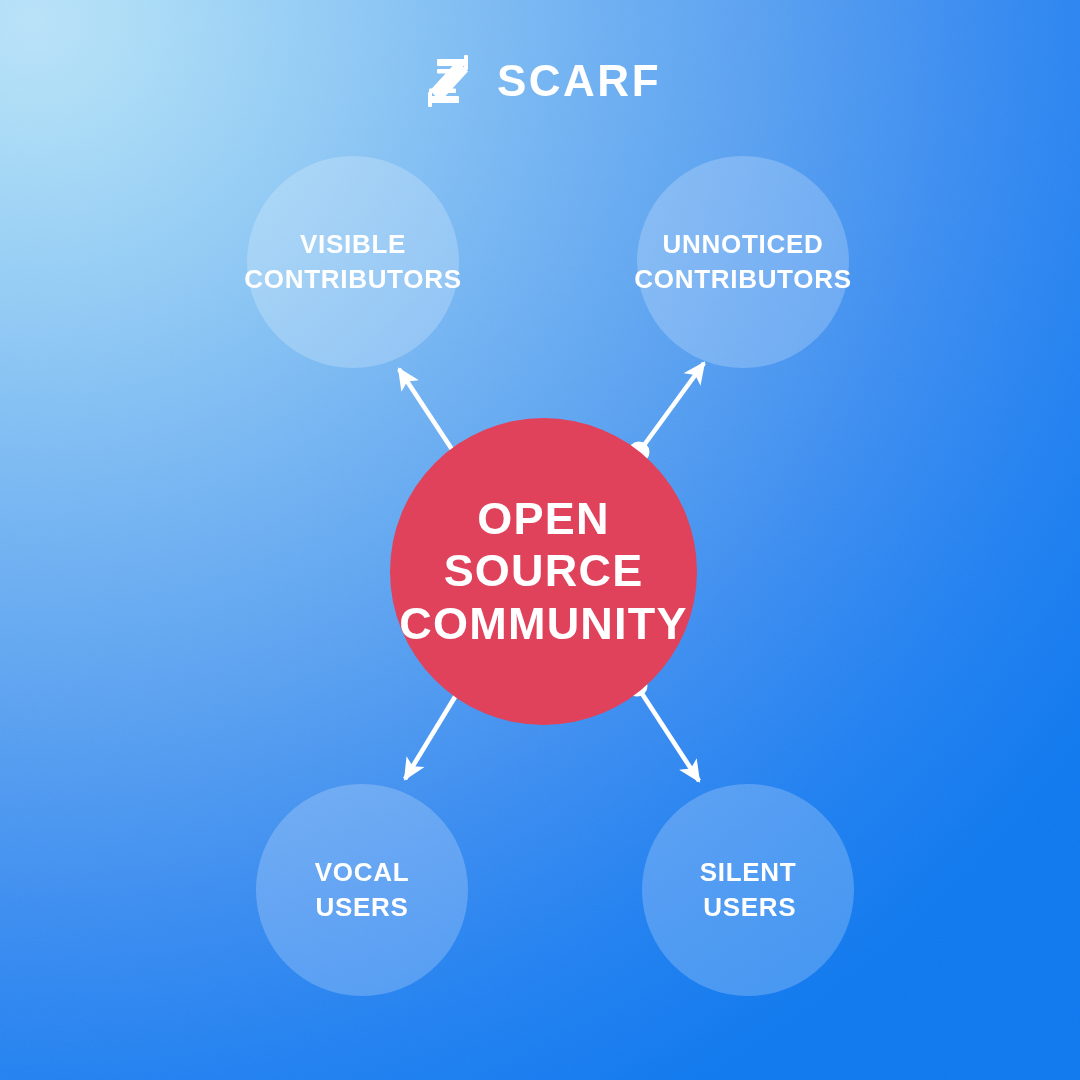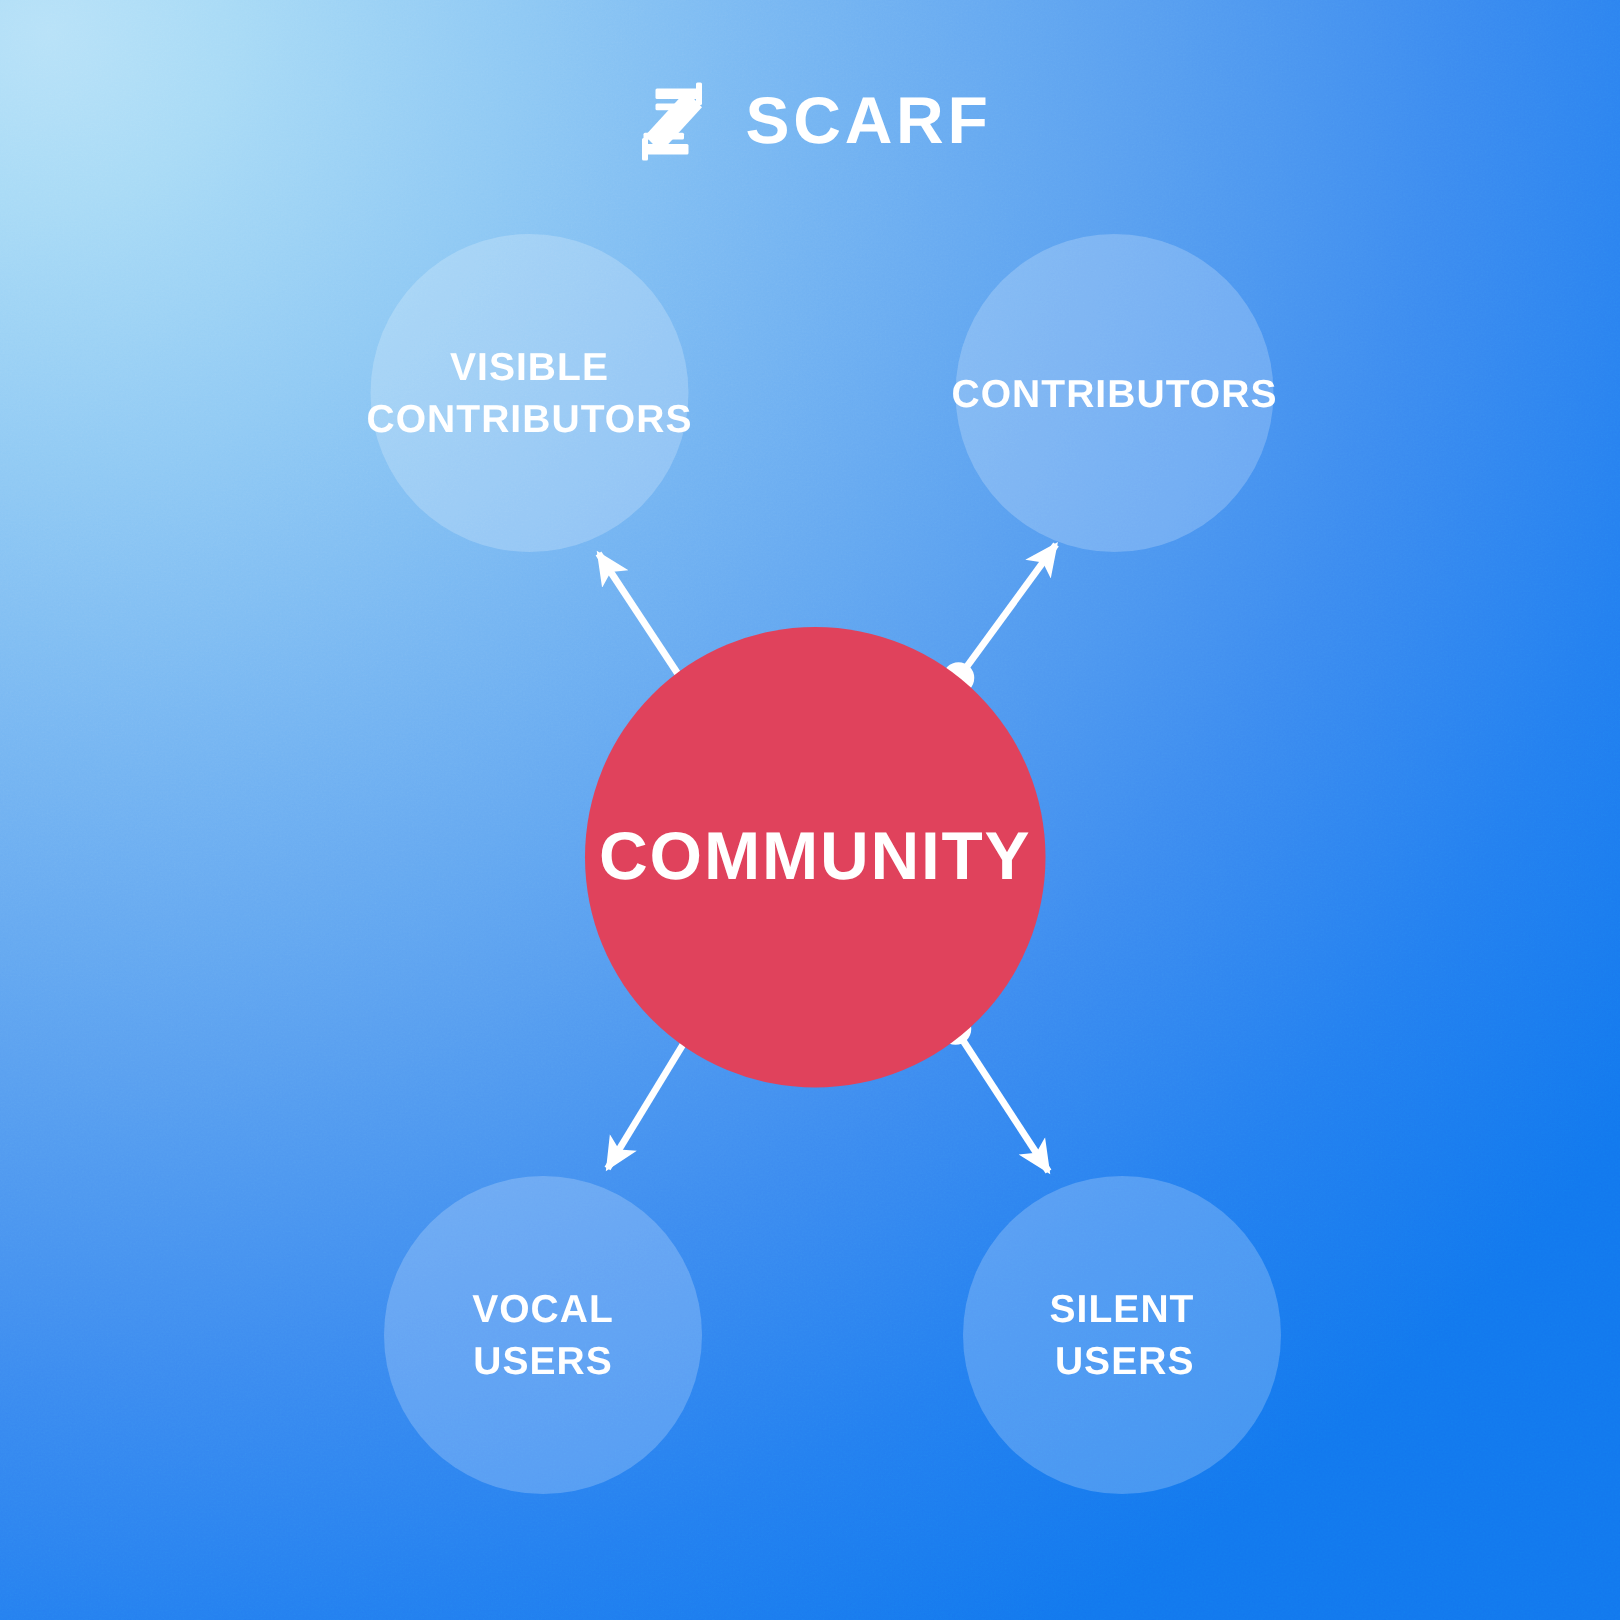--- a/index.html
+++ b/index.html
@@ -155,37 +155,40 @@
 
   <div id="node-visible" class="node node-satellite">
     <div class="node-label">
       <div>VISIBLE</div>
       <div>CONTRIBUTORS</div>
     </div>
   </div>
 
   <div id="node-unnoticed" class="node node-satellite">
     <div class="node-label">
+      <div>UNNOTICED</div>
       <div>CONTRIBUTORS</div>
     </div>
   </div>
 
   <div id="node-vocal" class="node node-satellite">
     <div class="node-label">
       <div>VOCAL</div>
       <div>USERS</div>
     </div>
   </div>
 
   <div id="node-silent" class="node node-satellite">
     <div class="node-label">
       <div>SILENT</div>
       <div>USERS</div>
     </div>
   </div>
 
   <div id="node-center" class="node">
     <div class="node-label">
+      <div>OPEN</div>
+      <div>SOURCE</div>
       <div>COMMUNITY</div>
     </div>
   </div>
 
 </div>
 
 </body></html>

